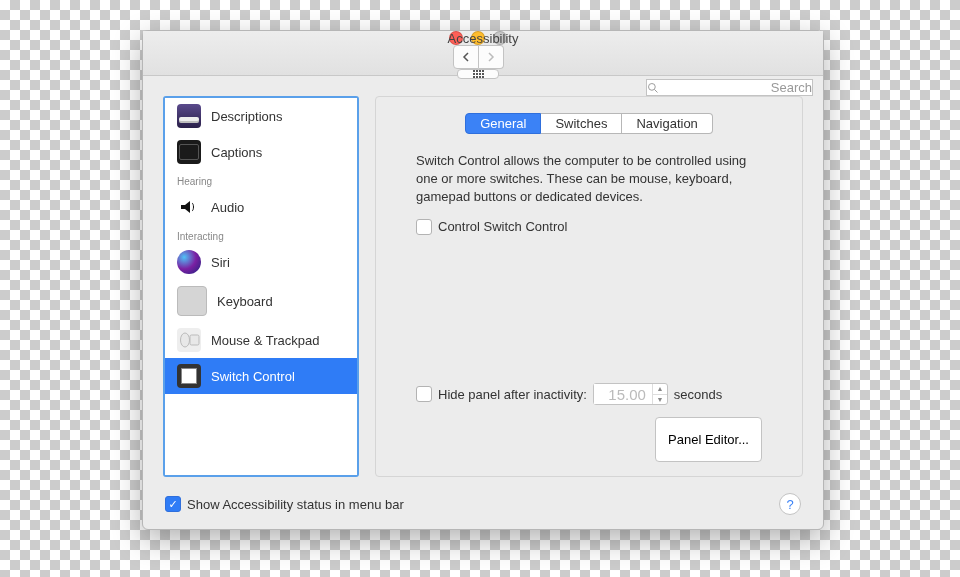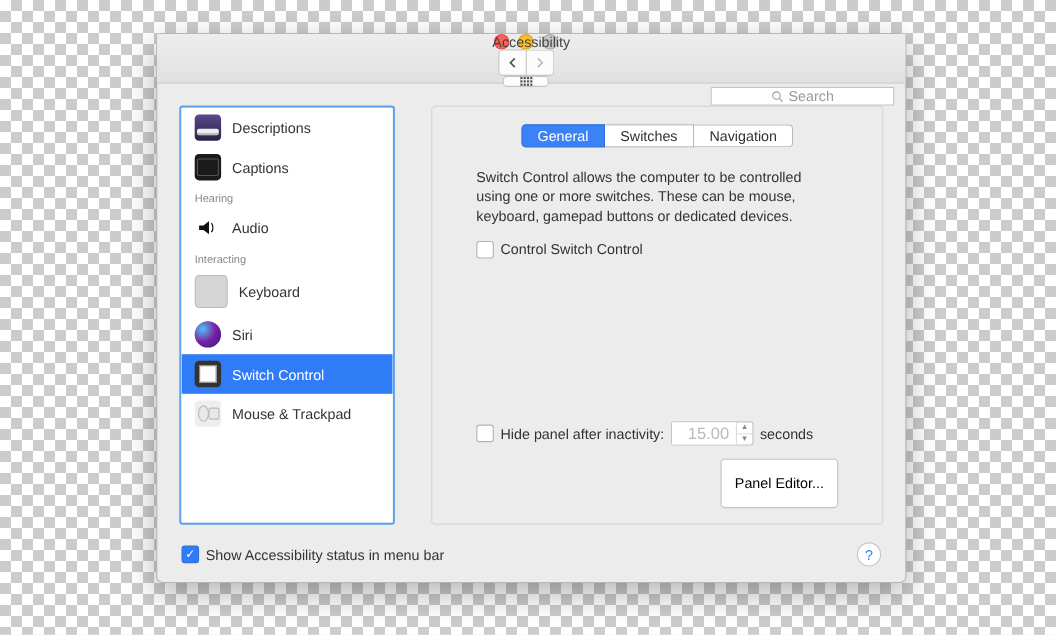--- a/index.html
+++ b/index.html
@@ -71,30 +71,30 @@
 .grid-icon span{width:2px;height:2px;background:#555;}
 .title-area {
   position: absolute; left: 0; right: 0; text-align: center;
   pointer-events: none; font-size: 13px; color: #444;
 }
 .search-field {
   margin-left: auto;
   width: 165px; height: 22px;
   background: #fff; border: 1px solid #c3c3c3;
   border-radius: 0;
-  display: flex; align-items: center; justify-content:center;
+  display: flex; align-items: center; justify-content:space-between;
   color: #999; gap: 4px;
 }
 .search-field svg{width:12px;height:12px;fill:#999;}
 
 .content {
   flex: 1;
   display: flex;
   padding: 20px 20px 8px 20px;
-  gap: 33px;
+  gap: 16px;
 }
 .sidebar-outer {
   width: 192px;
   border: 2px solid #5aa0ea;
   border-radius: 3px;
   background:#fff;
   display:flex;
 }
 .sidebar {
   flex:1;
@@ -248,55 +248,55 @@
           <div class="sidebar-icon">
             <svg class="ic-audio" viewBox="0 0 24 24">
                 <path d="M4 10v4h4l5 4V6l-5 4H4z" fill="#111"></path>
                 <path d="M15 8c2 1 2 7 0 8" stroke="#111" fill="none"></path>
               </svg>
           </div>
           <span>Audio</span>
         </div>
         <div class="sidebar-section">Interacting</div>
         <div class="sidebar-item">
+          <div class="sidebar-icon ic-siri"></div>
+          <span>Siri</span>
+        </div>
+        <div class="sidebar-item">
           <div class="sidebar-icon ic-kbd">
             <span></span>
               <span></span>
               <span></span>
               <span></span>
               <span></span>
             <span></span>
               <span></span>
               <span></span>
               <span></span>
               <span></span>
             <span></span>
               <span></span>
               <span></span>
               <span></span>
               <span></span>
           </div>
           <span>Keyboard</span>
-        </div>
-        <div class="sidebar-item">
-          <div class="sidebar-icon ic-siri"></div>
-          <span>Siri</span>
-        </div>
-        <div class="sidebar-item selected">
-          <div class="sidebar-icon ic-switch"></div>
-          <span>Switch Control</span>
         </div>
         <div class="sidebar-item">
           <div class="sidebar-icon ic-mouse">
             <svg width="22" height="16" viewBox="0 0 22 16">
                 <ellipse cx="7" cy="8" rx="4.5" ry="7" fill="#e8e8e8" stroke="#bbb"></ellipse>
                 <rect x="12" y="3" width="9" height="10" rx="1.5" fill="#e8e8e8" stroke="#bbb"></rect>
               </svg>
           </div>
           <span>Mouse &amp; Trackpad</span>
+        </div>
+        <div class="sidebar-item selected">
+          <div class="sidebar-icon ic-switch"></div>
+          <span>Switch Control</span>
         </div>
       </div>
     </div>
 
     <div class="panel">
       <div class="tabs">
         <div class="tab active">General</div>
         <div class="tab">Switches</div>
         <div class="tab">Navigation</div>
       </div>

